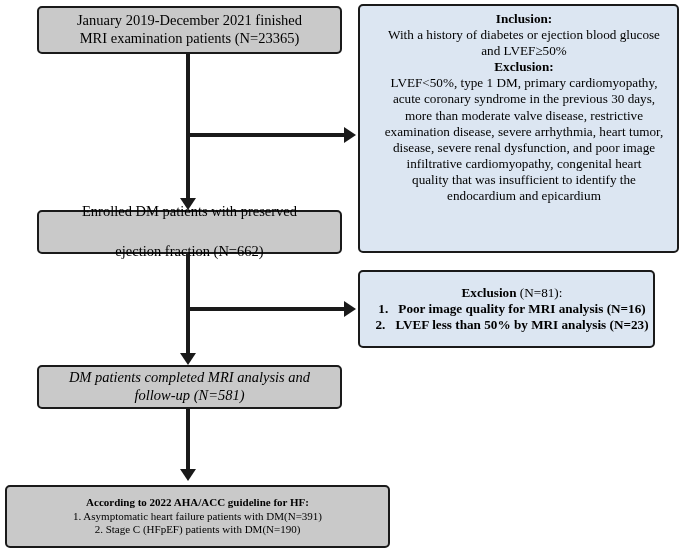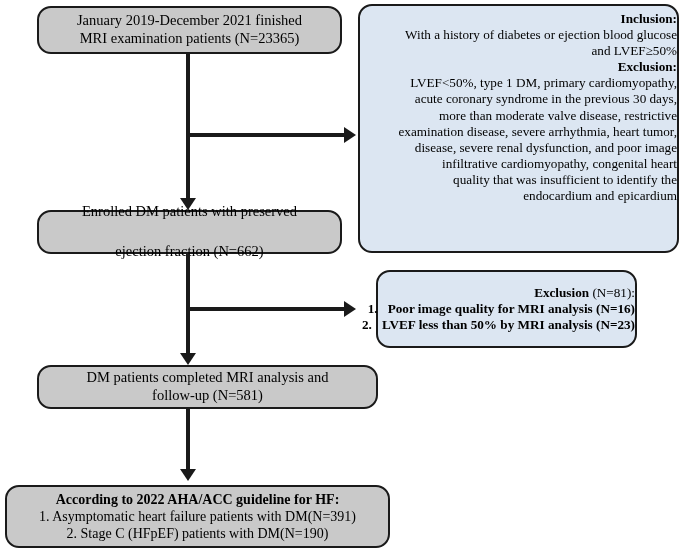--- a/index.html
+++ b/index.html
@@ -14,49 +14,49 @@
     background: #ffffff;
     font-family: "Liberation Serif", "DejaVu Serif", serif;
     overflow: hidden;
   }
 
   
   .node {
     position: absolute;
     box-sizing: border-box;
     border: 2px solid #1a1a1a;
-    border-radius: 14px;
+    border-radius: 5px;
     display: flex;
     flex-direction: column;
     justify-content: center;
     color: #000000;
   }
   .node.gray {
     background: #c9c9c9;
     align-items: center;
     text-align: center;
   }
   .node.blue {
     background: #dce6f2;
-    align-items: flex-end;
+    align-items: center;
     text-align: left;
   }
   .node .line {
     display: block;
     white-space: nowrap;
     line-height: 1.22;
   }
   .node.blue .line {
     white-space: nowrap;
   }
 
   
   .gray-txt   { font-size: 14.5px; }
   .blue-txt   { font-size: 13.2px; }
-  .final-txt  { font-size: 14px; }
+  .final-txt  { font-size: 11px; }
   .bold       { font-weight: bold; }
 
   
   .numrow {
     display: block;
     white-space: nowrap;
     line-height: 1.22;
     font-weight: bold;
   }
   .numrow .num {
@@ -117,27 +117,27 @@
     <span class="line">infiltrative cardiomyopathy, congenital heart</span>
     <span class="line">quality that was insufficient to identify the</span>
     <span class="line">endocardium and epicardium</span>
   </div>
 
   <div class="node gray gray-txt" style="left:37px; top:210px; width:305px; height:44px;gap:22px;">
     <span class="line">Enrolled DM patients with preserved</span>
     <span class="line">ejection fraction (N=662)</span>
   </div>
 
-  <div class="node blue blue-txt" style="left:358px; top:270px; width:261px; height:78px; padding:5px 0 5px 11px; justify-content:center;margin-left:18px;">
+  <div class="node blue blue-txt" style="left:358px; top:270px; width:297px; height:78px; padding:5px 0 5px 11px; justify-content:center;">
     <span class="line"><span class="bold">Exclusion</span><span> (N=81):</span></span>
     <span class="numrow"><span class="num">1.</span><span>Poor image quality for MRI analysis (N=16)</span></span>
     <span class="numrow"><span class="num">2.</span><span>LVEF less than 50% by MRI analysis (N=23)</span></span>
   </div>
 
-  <div class="node gray gray-txt" style="left:37px; top:365px; width:341px; height:44px;">
+  <div class="node gray gray-txt" style="left:37px; top:365px; width:305px; height:44px;font-style:italic;">
     <span class="line">DM patients completed MRI analysis and</span>
     <span class="line">follow-up (N=581)</span>
   </div>
 
   <div class="node gray final-txt" style="left:5px; top:485px; width:385px; height:63px;">
     <span class="line bold">According to 2022 AHA/ACC guideline for HF:</span>
     <span class="line">1. Asymptomatic heart failure patients with DM(N=391)</span>
     <span class="line">2. Stage C (HFpEF) patients with DM(N=190)</span>
   </div>
 

